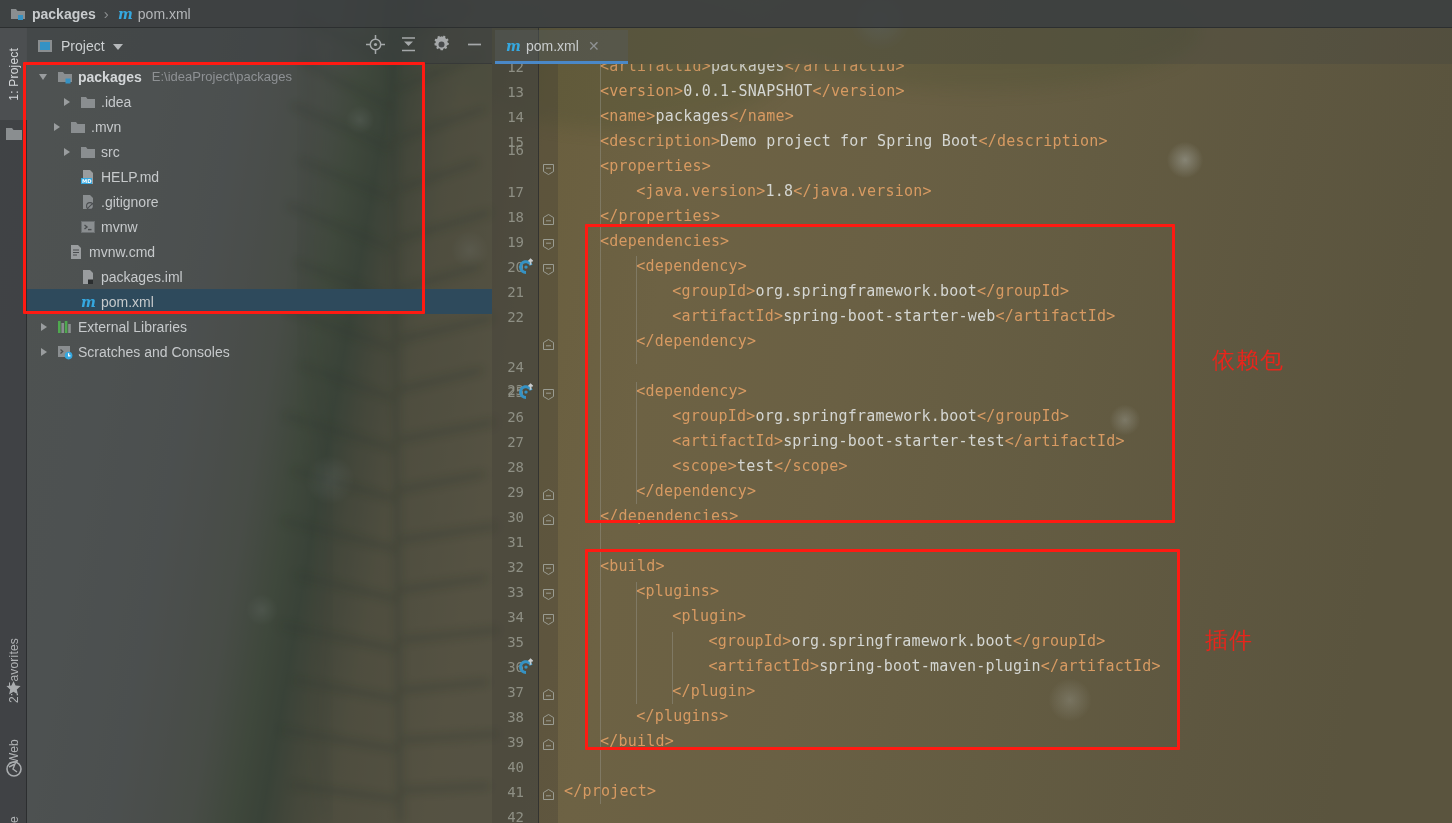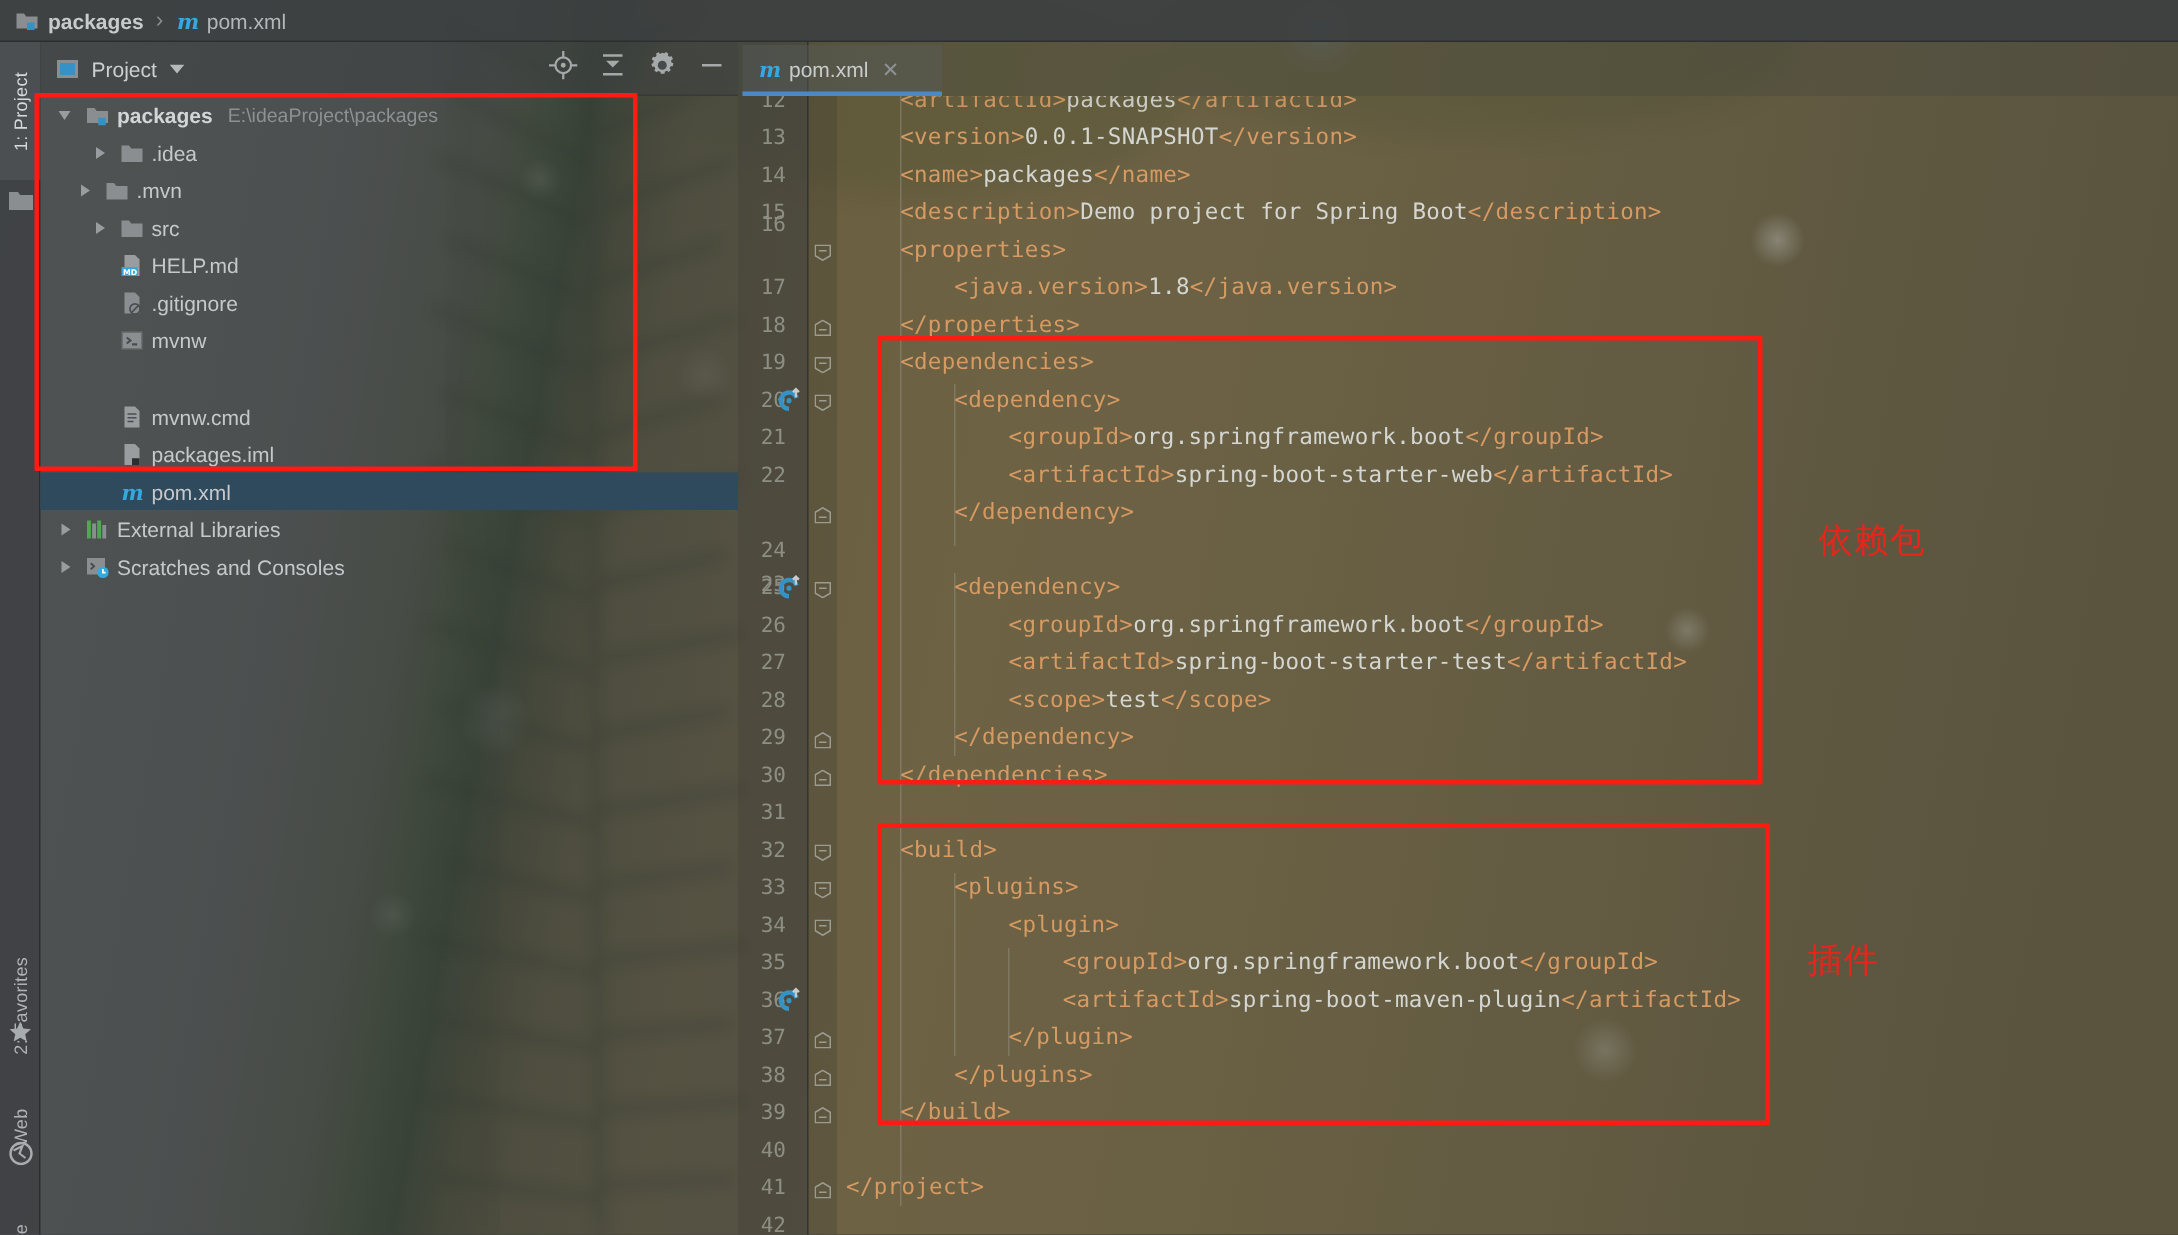--- a/index.html
+++ b/index.html
@@ -413,21 +413,21 @@
         <span class="tree-arrow"></span>
         <span style="display: flex; align-items: center; margin-left: 4px; flex: 0 0 auto;">
           <svg class="tree-icon" viewBox="0 0 16 16">
             <rect x="1.5" y="2.5" width="13" height="11" fill="#8a8e90" stroke="#6c7072"></rect>
             <path d="M4.5 6l2.5 2-2.5 2" stroke="#4a4d4f" fill="none" stroke-width="1.4"></path>
             <path d="M8 10.6h3.5" stroke="#4a4d4f" stroke-width="1.4"></path>
           </svg>
         </span>
         <span class="tree-label">mvnw</span>
       </div>
-      <div class="tree-row" style="padding-left: 33px; margin-top: 26px;">
+      <div class="tree-row" style="padding-left: 21px;">
         <span class="tree-arrow"></span>
         <span style="display: flex; align-items: center; margin-left: 4px; flex: 0 0 auto;">
           <svg class="tree-icon" viewBox="0 0 16 16">
             <path d="M3 1h7l3 3v11H3z" fill="#9a9d9f"></path>
             <path d="M5 6h6M5 8.5h6M5 11h4" stroke="#4a4d4f" stroke-width="1"></path>
           </svg>
         </span>
         <span class="tree-label">mvnw.cmd</span>
       </div>
       <div class="tree-row" style="padding-left: 33px;">

